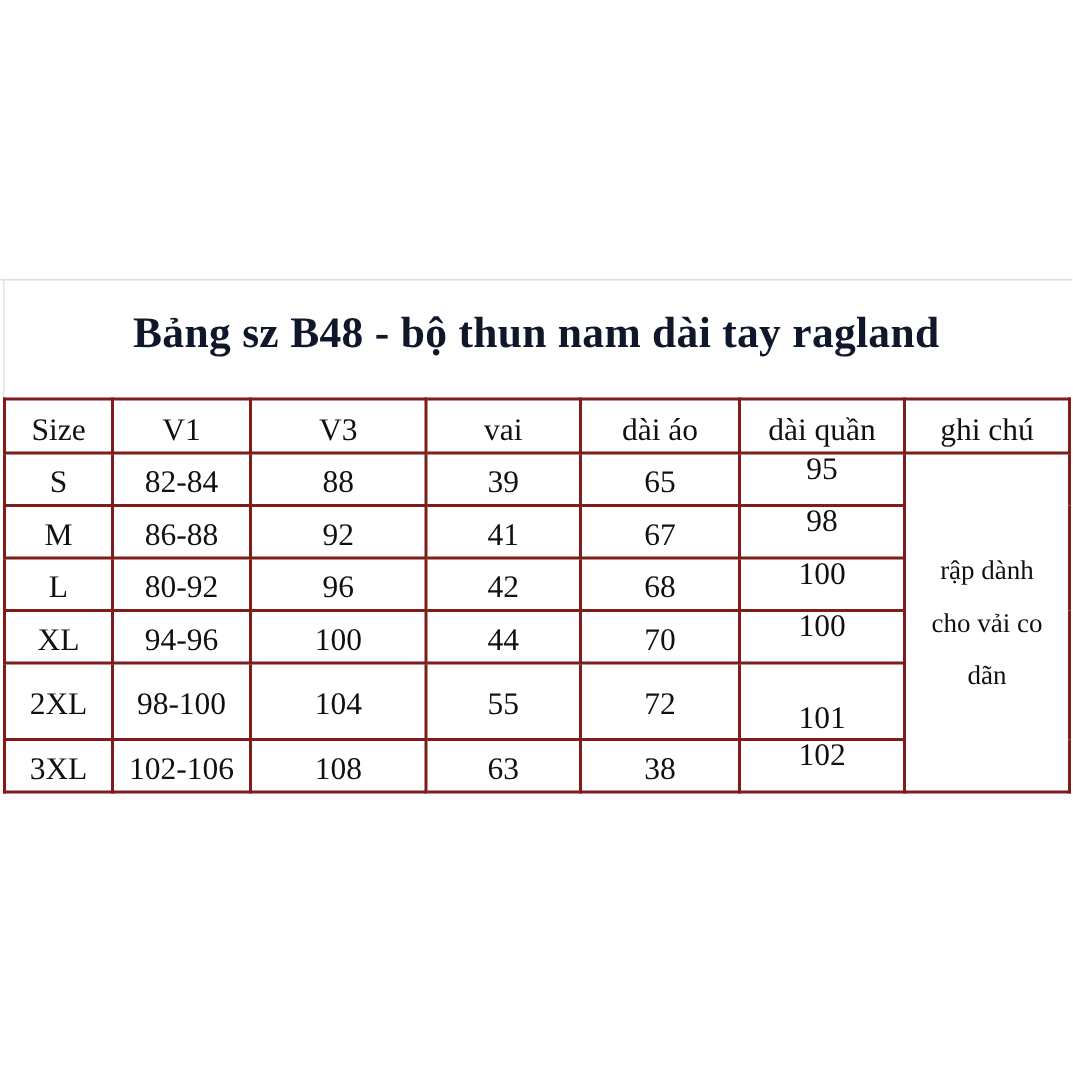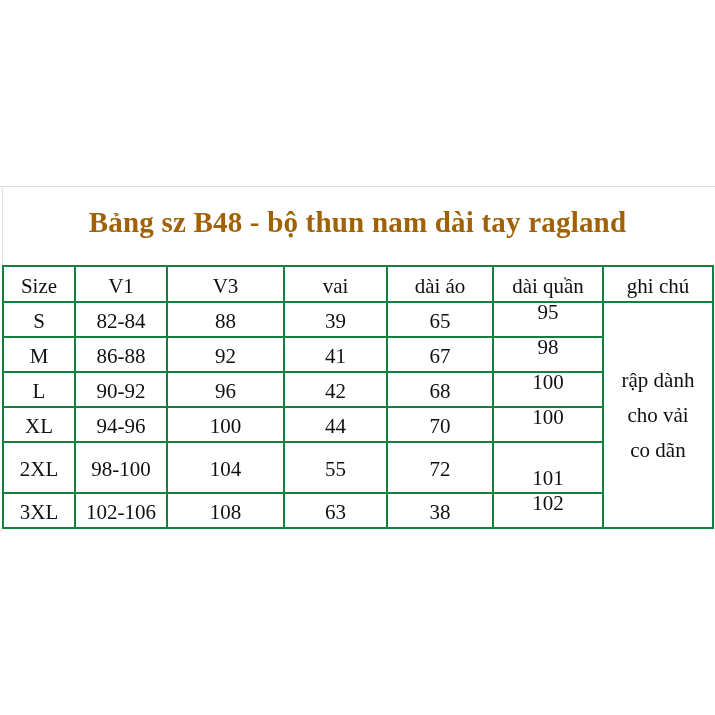--- a/index.html
+++ b/index.html
@@ -34,34 +34,34 @@
   }
   .title {
     position: absolute;
     left: 0;
     top: 206px;
     width: 715px;
     margin: 0;
     text-align: center;
     font-size: 29px;
     font-weight: bold;
-    color: #a16207;
+    color: #0f172a;
     letter-spacing: 0.2px;
   }
   table.size-table {
     position: absolute;
     left: 2px;
     top: 265px;
     width: 710px;
     border-collapse: collapse;
     table-layout: fixed;
   }
   .size-table th,
   .size-table td {
-    border: 2px solid #15803d;
+    border: 2px solid #7f1d1d;
     text-align: center;
     vertical-align: middle;
     font-size: 21px;
     font-weight: normal;
     padding: 0;
     overflow: hidden;
   }
   .size-table th { height: 34px; }
   .size-table td { height: 33px; }
   .size-table .v {
@@ -70,21 +70,21 @@
     top: 2px;           
   }
   .size-table td.dai-quan .v {
     top: -7px;          
   }
   .size-table tr.row-2xl td.dai-quan .v {
     top: -1px;          
     margin-top: 24px;
   }
   .size-table td.note-cell {
-    font-size: 21px;
+    font-size: 18px;
     line-height: 35px;
     padding: 0 12px;
   }
 </style>
 </head>
 <body>
 
 <div class="canvas">
 
   <div class="hairline-top"></div>
@@ -126,21 +126,21 @@
       <tr class="row-m">
         <td><span class="v">M</span></td>
         <td><span class="v">86-88</span></td>
         <td><span class="v">92</span></td>
         <td><span class="v">41</span></td>
         <td><span class="v">67</span></td>
         <td class="dai-quan"><span class="v">98</span></td>
       </tr>
       <tr class="row-l">
         <td><span class="v">L</span></td>
-        <td><span class="v">90-92</span></td>
+        <td><span class="v">80-92</span></td>
         <td><span class="v">96</span></td>
         <td><span class="v">42</span></td>
         <td><span class="v">68</span></td>
         <td class="dai-quan"><span class="v">100</span></td>
       </tr>
       <tr class="row-xl">
         <td><span class="v">XL</span></td>
         <td><span class="v">94-96</span></td>
         <td><span class="v">100</span></td>
         <td><span class="v">44</span></td>

